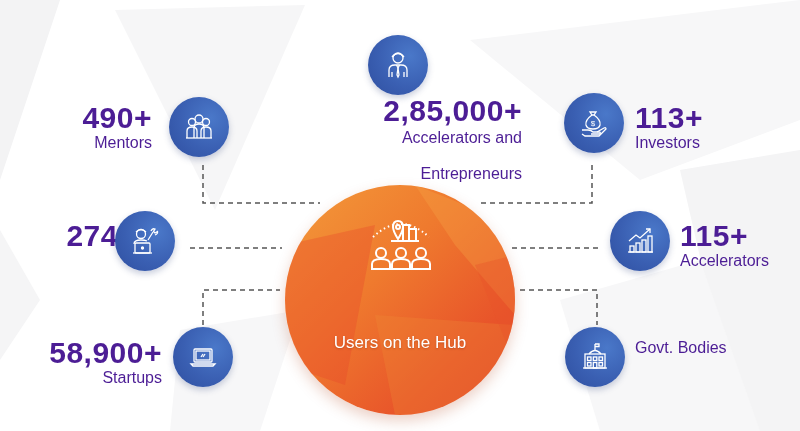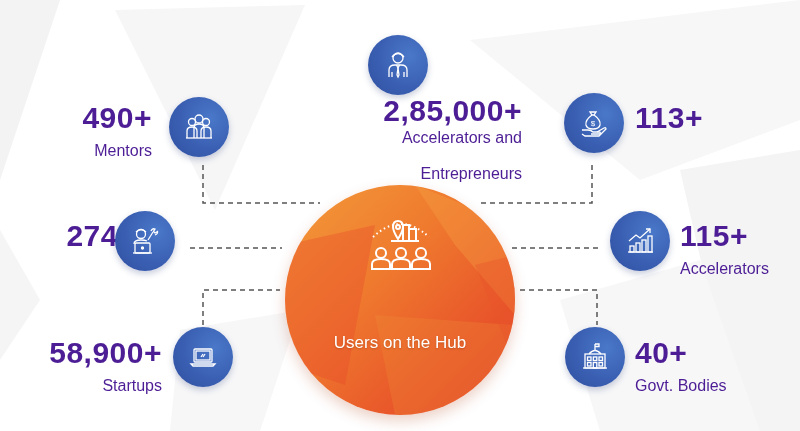--- a/index.html
+++ b/index.html
@@ -5,21 +5,21 @@
   html, body { margin:0; padding:0; }
   body { width:800px; height:431px; position:relative; overflow:hidden; background:#ffffff; font-family:"Liberation Sans", sans-serif; }
   .bg { position:absolute; left:0; top:0; width:800px; height:431px; }
   .conn { position:absolute; left:0; top:0; width:800px; height:431px; }
   .icon-circle { position:absolute; width:60px; height:60px; border-radius:50%;
     background: radial-gradient(circle at 70% 35%, #4a78c9 0%, #3a5fb2 55%, #2f4fa0 100%);
     box-shadow: 0 3px 6px rgba(40,60,120,0.25); display:flex; align-items:center; justify-content:center; }
   .icon-circle svg { width:34px; height:34px; }
   .stat { position:absolute; color:#4c1d95; line-height:1; }
   .stat .num { font-weight:700; font-size:30px; letter-spacing:0.5px; display:block; }
-  .stat .lbl { font-size:16px; display:block; margin-top:10px; font-weight:500; }
+  .stat .lbl { font-size:16px; display:block; margin-top:2px; font-weight:500; }
   .right-align { text-align:right; }
   .center-align { text-align:center; }
   .hub { position:absolute; left:285px; top:185px; width:230px; height:230px; border-radius:50%;
     background: linear-gradient(135deg, #f39a3a 0%, #ef7a2e 40%, #e8542a 75%, #e2422a 100%);
     box-shadow: 0 6px 14px rgba(180,70,30,0.25); overflow:hidden; }
   .hub-facets { position:absolute; left:0; top:0; width:230px; height:230px; }
   .hub-icon { position:absolute; left:80px; top:30px; width:72px; height:72px; }
   .hub-num { position:absolute; left:0; width:230px; top:113px; text-align:center; color:#fff; font-weight:700; font-size:31px; letter-spacing:0.5px; text-shadow:0 1px 2px rgba(120,40,10,0.35); }
   .hub-lbl { position:absolute; left:0; width:230px; top:148px; text-align:center; color:#fff; font-size:17px; font-weight:500; text-shadow:0 1px 2px rgba(120,40,10,0.35); }
 </style>
@@ -84,20 +84,21 @@
   <svg viewBox="0 0 34 34" fill="none" stroke="#fff" stroke-width="1.3">
     <path d="M13 6 H19 L17 9 H15 Z"></path>
       <path d="M15 9 Q8 14 9 19 Q10 23 16 23 Q22 23 23 19 Q24 14 17 9"></path>
     <text x="16" y="20" fill="#fff" stroke="none" font-size="8" text-anchor="middle" font-family="Liberation Sans, sans-serif">$</text>
     <path d="M5 24 L11 24 Q14 24 16 26 L22 26 Q24 26 23 28 L14 28"></path>
       <path d="M20 26 L27 22 Q29 21 29 23 L22 30 H8 L5 28"></path>
   </svg>
 </div>
 <div class="stat" style="left:635px; top:103px; width:120px;">
   <span class="num">113+</span>
+  <span class="lbl">Investors</span>
 </div>
 
 <div class="stat right-align" style="left:0px; top:221px; width:98px;padding-left:20px;">
   <span class="num">274</span>
 </div>
 <div class="icon-circle" style="left:115px; top:211px;">
   <svg viewBox="0 0 34 34" fill="none" stroke="#fff" stroke-width="1.3">
     <circle cx="13" cy="10" r="4.5"></circle>
       <path d="M8 8 Q13 3 18 8"></path>
     <path d="M6 20 Q6 16 13 16 Q17 16 19 17"></path>
@@ -148,21 +149,20 @@
       <line x1="5" y1="28" x2="29" y2="28"></line>
     <rect x="9.5" y="17" width="3.5" height="3.5"></rect>
       <rect x="15.3" y="17" width="3.5" height="3.5"></rect>
       <rect x="21" y="17" width="3.5" height="3.5"></rect>
     <rect x="9.5" y="22.5" width="3.5" height="3.5"></rect>
       <rect x="15.3" y="22.5" width="3.5" height="5.5"></rect>
       <rect x="21" y="22.5" width="3.5" height="3.5"></rect>
   </svg>
 </div>
 <div class="stat" style="left:635px; top:338px; width:130px;">
-  <span class="num">40+</span>
   <span class="lbl">Govt. Bodies</span>
 </div>
 
 <div class="hub">
   <svg class="hub-facets" viewBox="0 0 230 230">
     <polygon points="0,60 90,40 60,200 0,180" fill="#e9472b" opacity="0.35"></polygon>
     <polygon points="130,0 230,40 230,130 170,60" fill="#f6a444" opacity="0.35"></polygon>
     <polygon points="90,130 230,140 200,230 110,230" fill="#f08a34" opacity="0.3"></polygon>
     <polygon points="190,80 230,70 230,180" fill="#e8552b" opacity="0.4"></polygon>
   </svg>

